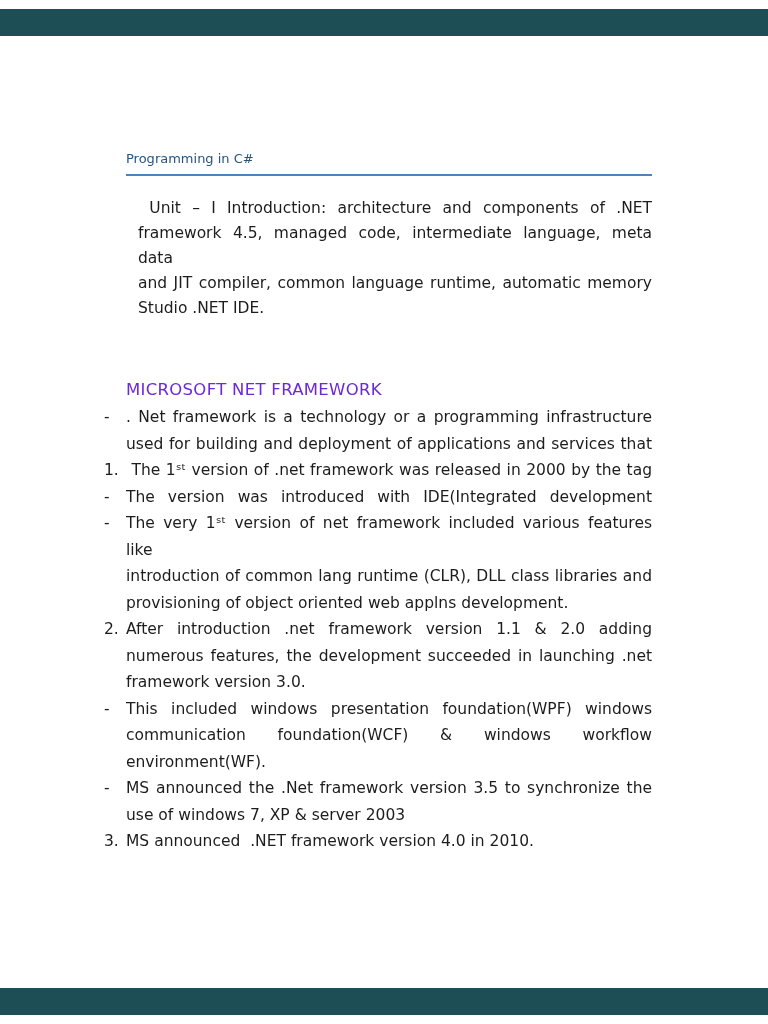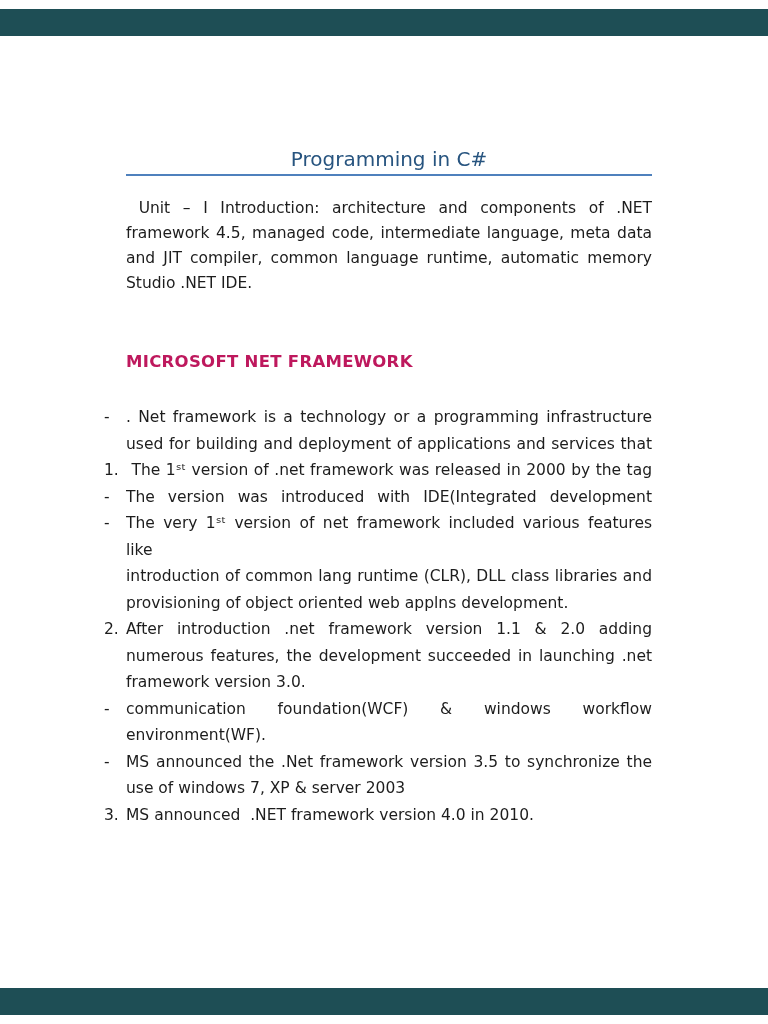--- a/index.html
+++ b/index.html
@@ -20,52 +20,51 @@
     background: #1E4E55;
   }
   .matte.top { top: 9px; }
   .matte.bottom { top: 988px; }
 
   .doc-title {
     position: absolute;
     top: 149px;
     left: 126px;
     width: 526px;
-    text-align: center;
-    font-size: 20px;
+    font-size: 13px;
     line-height: 20px;
     color: #27547F;
   }
   .title-rule {
     position: absolute;
     top: 174px;
     left: 126px;
     width: 526px;
     height: 2px;
     background: #4F81BD;
   }
 
   .intro {
     position: absolute;
     top: 196px;
     left: 126px;
     width: 526px;
     font-size: 15.5px;
   }
-  .intro .line { line-height: 25px; }
+  .intro .line { line-height: 25px; margin-left: 12px; }
 
   .heading {
     position: absolute;
-    top: 352px;
+    top: 380px;
     left: 126px;
     width: 526px;
     font-size: 16.5px;
-    font-weight: 700;
+    font-weight: 400;
     letter-spacing: 0.3px;
-    color: #be185d;
+    color: #6d28d9;
   }
 
   .list {
     position: absolute;
     top: 404px;
     left: 100px;
     width: 552px;
     font-size: 15.5px;
   }
   .item { display: flex; align-items: flex-start; }
@@ -144,20 +143,21 @@
       <div class="itext">
         <div class="line just">After introduction .net framework version 1.1 &amp; 2.0 adding</div>
         <div class="line just">numerous features, the development succeeded in launching .net</div>
         <div class="line">framework version 3.0.</div>
       </div>
     </div>
 
     <div class="item">
       <div class="marker">-</div>
       <div class="itext">
+        <div class="line just">This included windows presentation foundation(WPF) windows</div>
         <div class="line just">communication foundation(WCF) &amp; windows workflow</div>
         <div class="line">environment(WF).</div>
       </div>
     </div>
 
     <div class="item">
       <div class="marker">-</div>
       <div class="itext">
         <div class="line just">MS announced the .Net framework version 3.5 to synchronize the</div>
         <div class="line">use of windows 7, XP &amp; server 2003</div>

